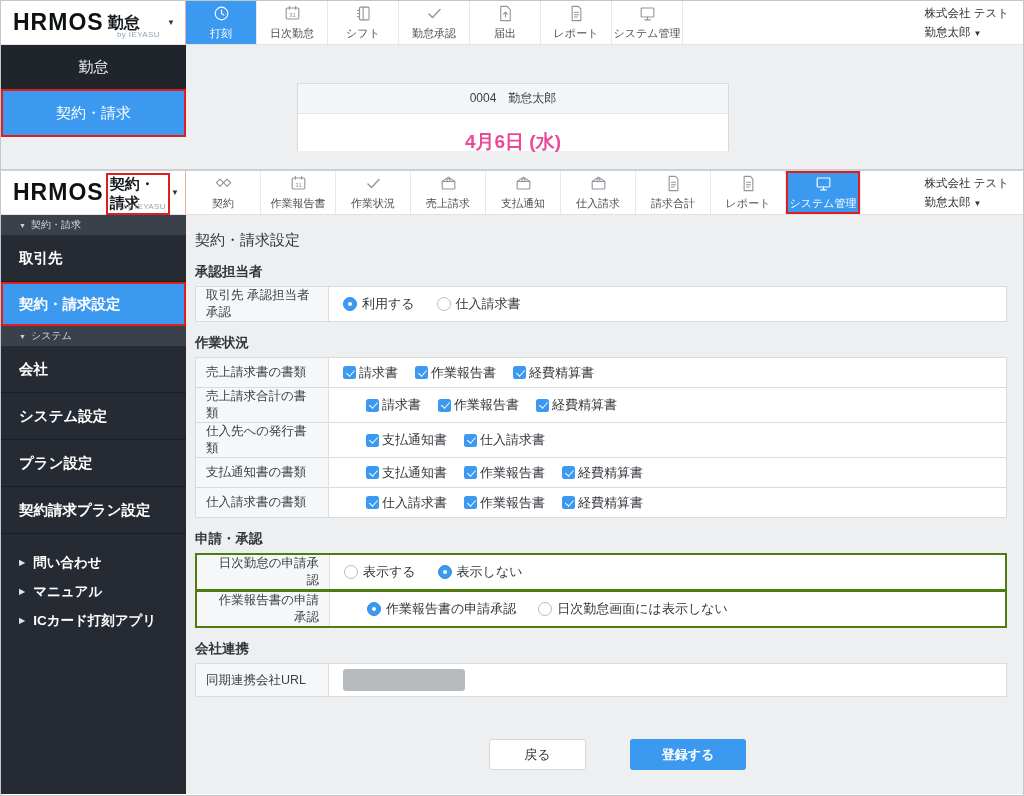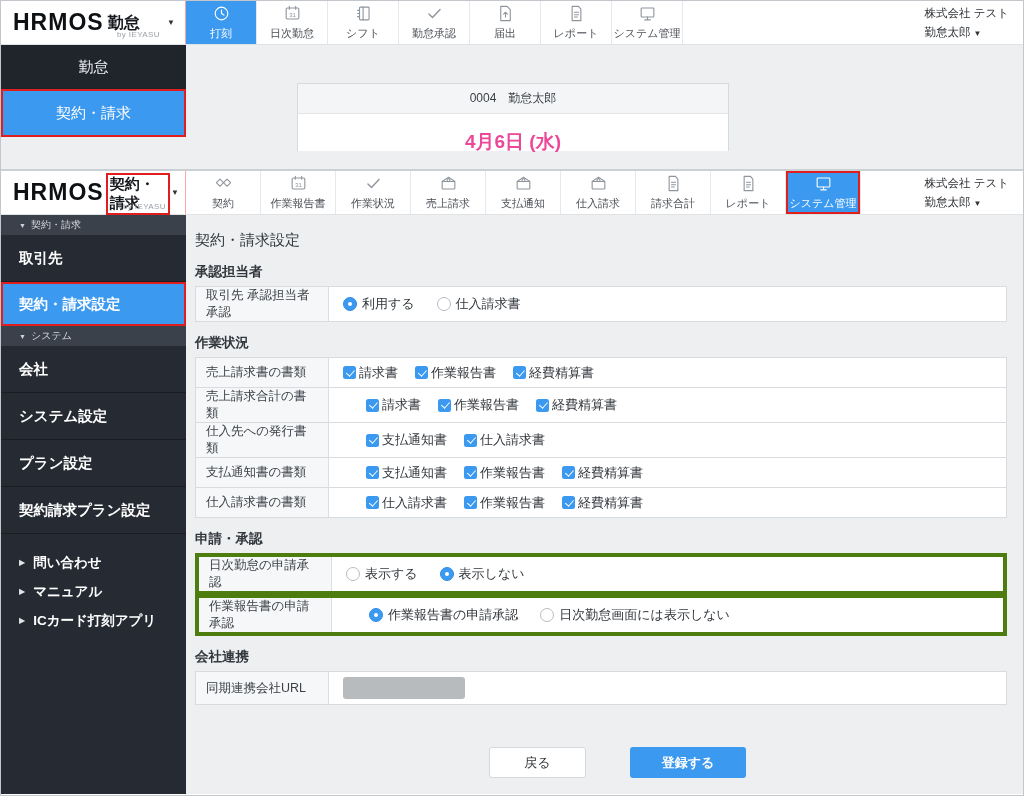--- a/index.html
+++ b/index.html
@@ -53,21 +53,21 @@
   .s-item.active { height:44px; background:#3b99f0; box-shadow:inset 0 0 0 2px #e01e1e; border-bottom:none; }
   .s-links { margin-top:14px; }
   .s-link { height:29px; display:flex; align-items:center; padding-left:18px; gap:8px; font-size:13.5px; font-weight:bold; color:#fff; cursor:pointer; }
   .s-link .tri-r { font-size:8px; color:#e2e5e9; }
 
   .b-main { flex:1; padding:14px 16px 0 9px; }
   .stitle { font-size:15px; color:#32373c; margin-bottom:6px; line-height:22px; }
   .shead { font-size:13.5px; font-weight:bold; color:#32373c; margin:12px 0 5px; line-height:18px; }
   .row { display:flex; align-items:stretch; background:#fff; border:1px solid #d9dcdf; min-height:31px; }
   .row + .row { margin-top:-1px;gap:23px; }
-  .row.red { border:4px solid #4d7c0f; position:relative; z-index:1; }
+  .row.red { border:2px solid #4d7c0f; position:relative; z-index:1;text-align:right; }
   .cell-l { width:133px; flex:none; background:#f6f7f8; border-right:1px solid #dcdfe2; display:flex; align-items:center; padding:0 10px; font-size:12.5px; color:#3c4147; }
   .cell-v { flex:1; display:flex; align-items:center; padding-left:14px; font-size:13px; color:#32373c; }
   .opt { display:flex; align-items:center; cursor:pointer; }
   .opt-r { margin-right:22px; }
   .opt-c { margin-right:17px; }
   .opt span.lbl { margin-left:5px; }
   .radio { width:14px; height:14px; border-radius:50%; border:1px solid #b7bdc4; background:#fff; position:relative; flex:none; }
   .radio.on { background:#3b99f0; border-color:#2f8ce6; }
   .radio.on::after { content:""; position:absolute; left:4px; top:4px; width:4px; height:4px; border-radius:50%; background:#fff; }
   .cbx { width:13px; height:13px; border-radius:2.5px; background:#3b99f0; position:relative; flex:none; }

